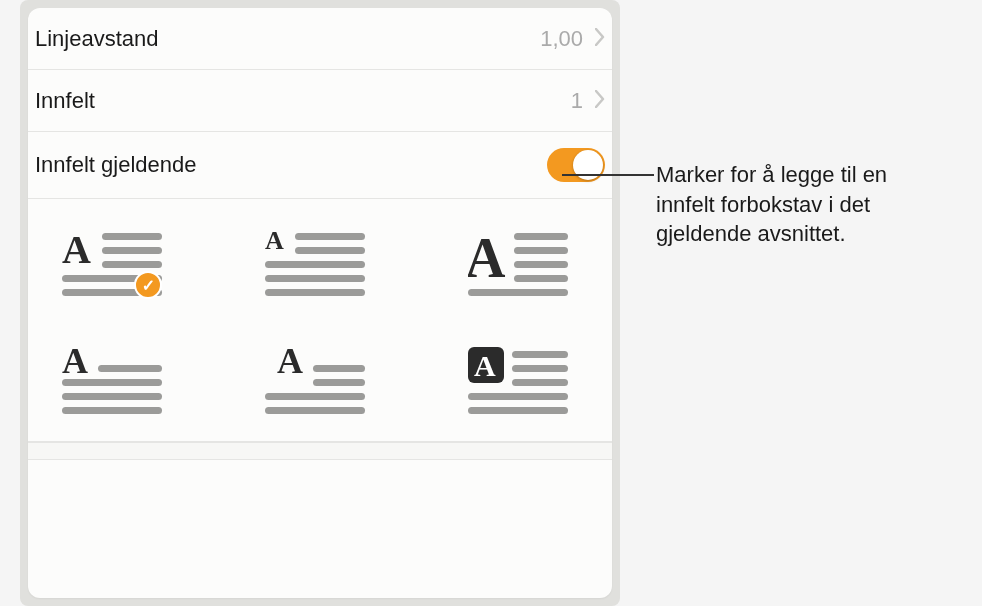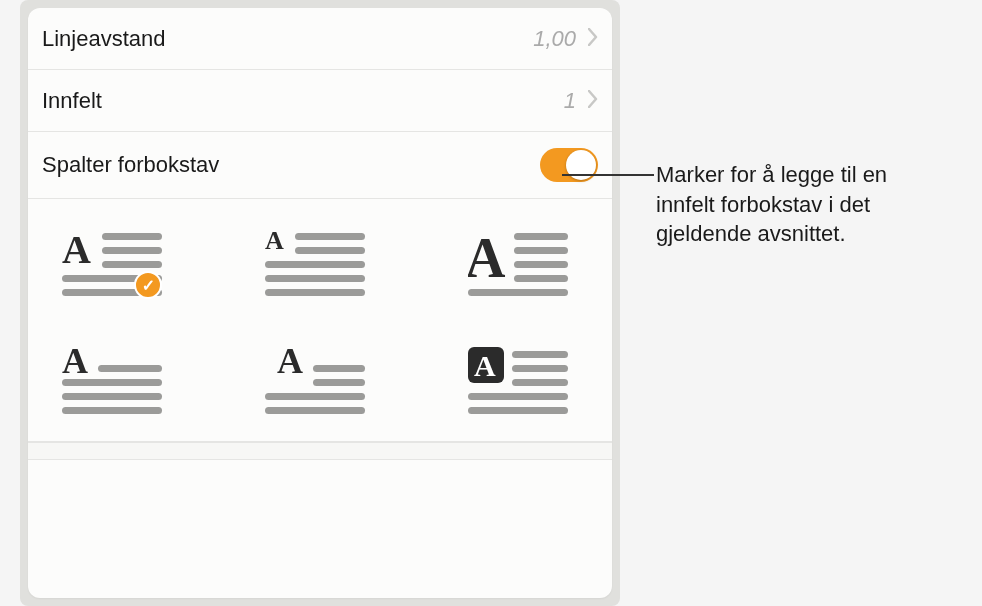--- a/index.html
+++ b/index.html
@@ -25,38 +25,37 @@
       border-radius: 12px;
       width: 100%;
       height: 100%;
       overflow: hidden;
       box-shadow: 0 1px 2px rgba(0,0,0,0.05);
     }
     .row {
       display: flex;
       align-items: center;
       justify-content: space-between;
-      padding: 16px 14px;
+      padding: 16px 7px;
       border-bottom: 1px solid #e5e5e3;
       min-height: 62px;
     }
     .row-label {
       font-size: 22px;
       color: #1a1a1a;
       font-weight: 400;
     }
     .row-right {
       display: flex;
       align-items: center;
       gap: 12px;
     }
     .row-value {
       font-size: 22px;
       color: #aaaaaa;
-      font-style: italic;
     }
     .chevron {
       color: #c8c8c6;
       font-size: 22px;
     }
     .toggle {
       width: 58px;
       height: 34px;
       background: #f39920;
       border-radius: 17px;
@@ -155,21 +154,21 @@
         <span class="row-value">1</span>
         <span class="chevron">
           <svg width="10" height="18" viewBox="0 0 10 18">
               <path d="M1 1 L8 9 L1 17" stroke="#c8c8c6" stroke-width="2.5" fill="none" stroke-linecap="round" stroke-linejoin="round"></path>
             </svg>
         </span>
       </div>
     </div>
 
     <div class="row">
-      <span class="row-label">Spalter forbokstav</span>
+      <span class="row-label">Innfelt gjeldende</span>
       <div class="toggle">
         <div class="toggle-knob"></div>
       </div>
     </div>
 
     <div class="grid-section">
       <div class="style-grid">
 
         <div class="style-option">
           <svg width="110" height="78" viewBox="0 0 110 78">

